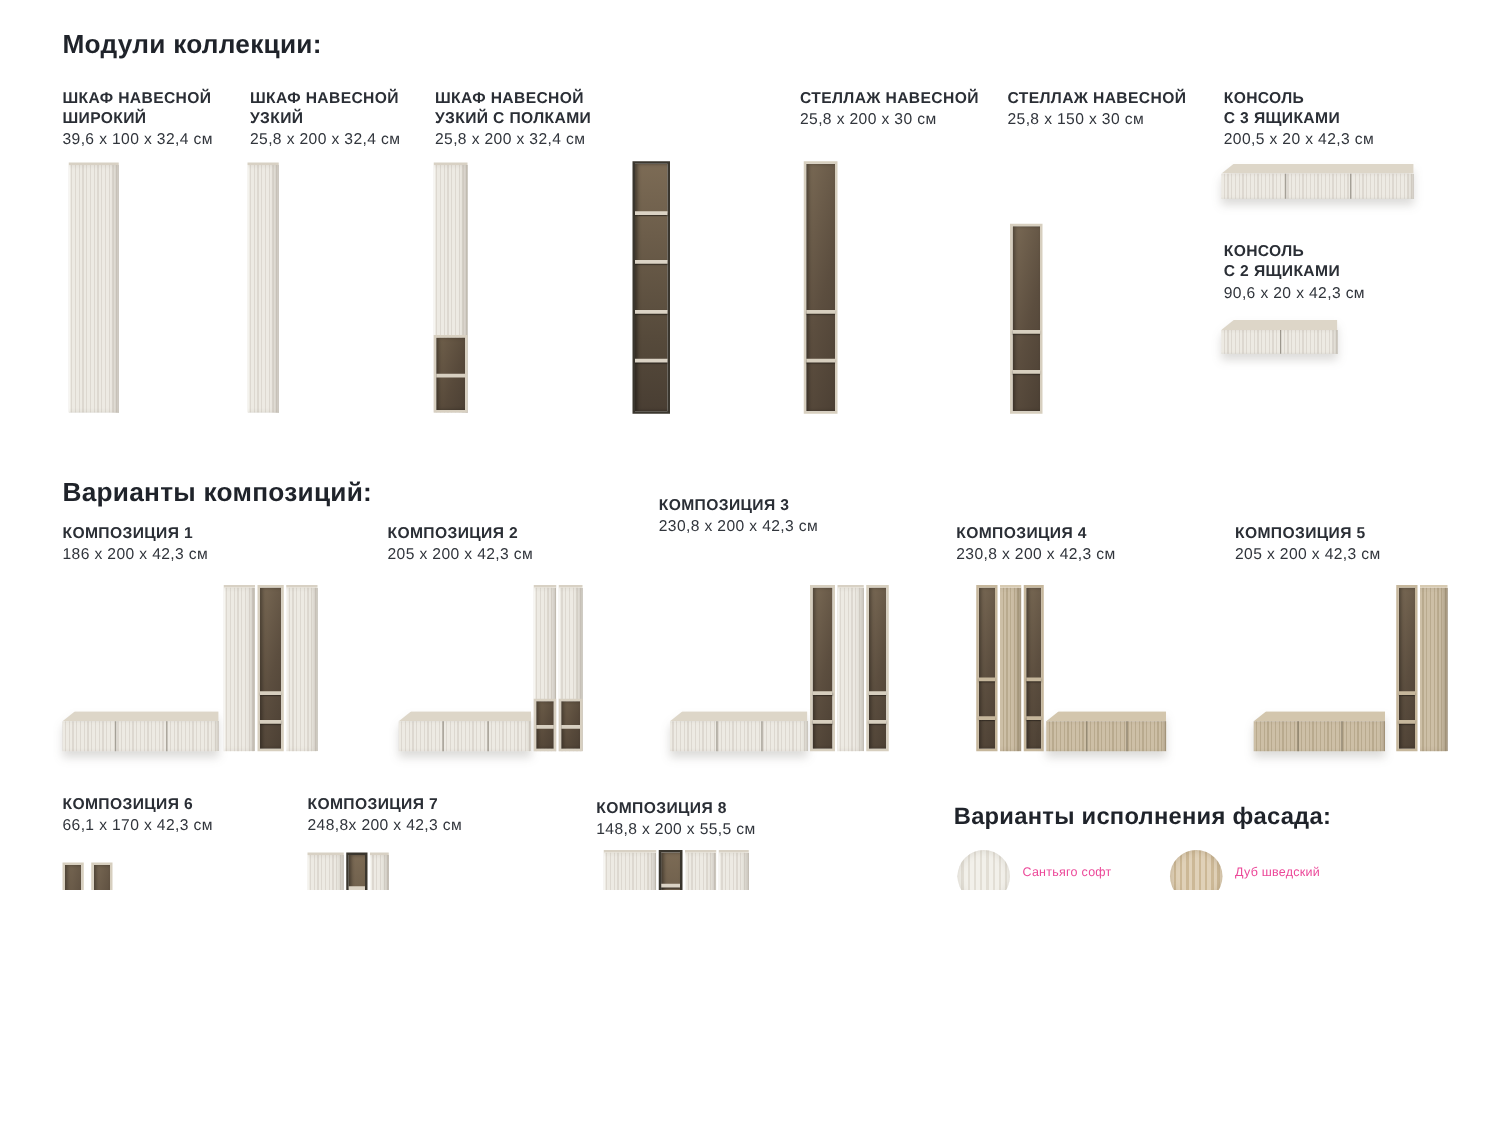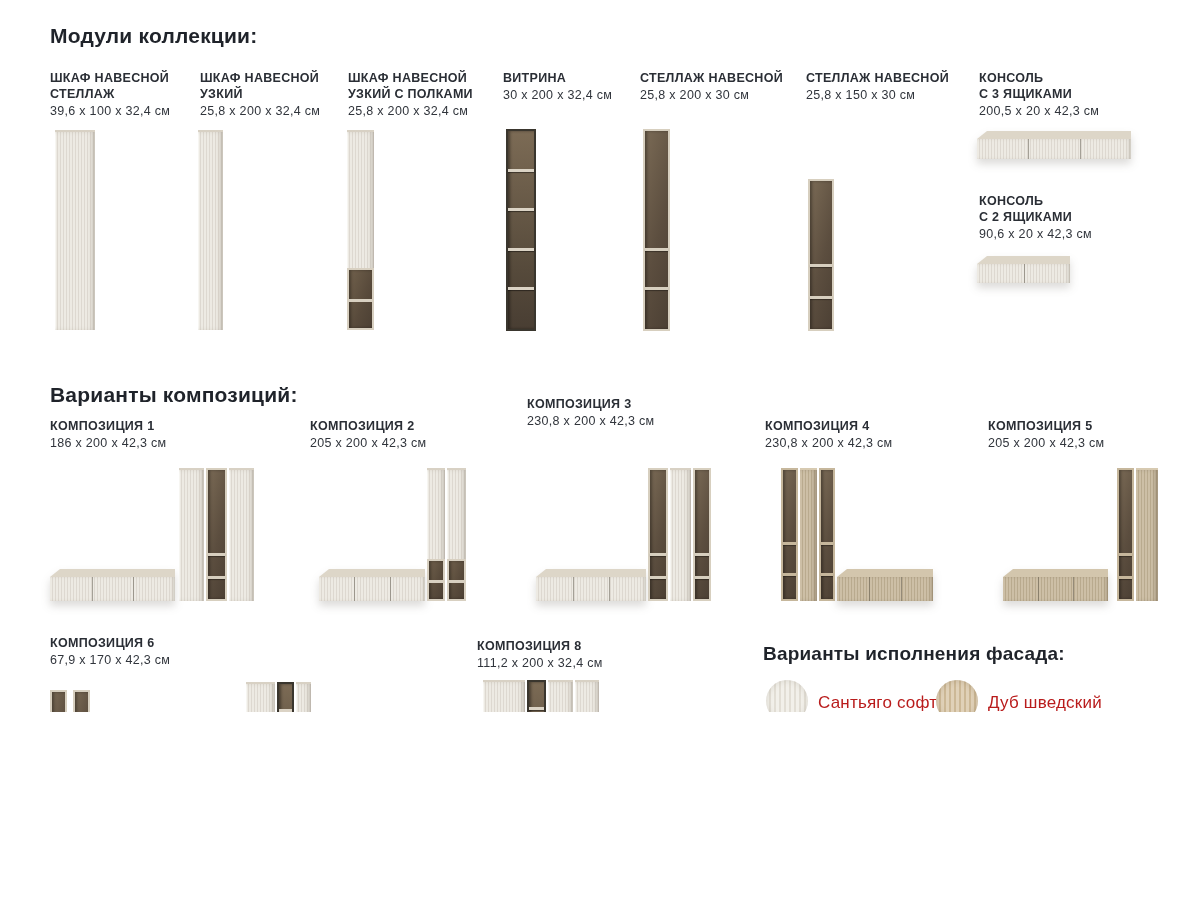--- a/index.html
+++ b/index.html
@@ -54,49 +54,44 @@
   .cfront{position:absolute;left:0;right:0;top:8px;bottom:0;border-top:1px solid #c9c2b4;}
   .cfront.tex-white{border-top:none;box-shadow:inset -3px 0 4px -2px rgba(115,105,90,.35);}
   .cfront.tex-oak{border-top:none;box-shadow:inset -3px 0 4px -2px rgba(90,75,55,.4);}
   .dv{position:absolute;top:0;bottom:0;width:1px;background:rgba(92,86,74,.5);}
 
   
   .swatch{position:absolute;width:42px;height:42px;border-radius:50%;}
   .sw-santiago{background:repeating-linear-gradient(90deg,#f2f0ea 0 3px,#e2ded5 3px 5px);box-shadow:inset 0 0 6px rgba(140,130,115,.25);}
   .sw-oak{background:repeating-linear-gradient(90deg,#e0d1b8 0 3px,#ccb896 3px 5px);box-shadow:inset 0 0 6px rgba(120,100,70,.3);}
   .sw-oak-body{background:repeating-linear-gradient(90deg,#dccbaf 0 4px,#d2c0a1 4px 7px);box-shadow:inset 0 0 6px rgba(120,100,70,.25);}
-  .swlabel{position:absolute;font-size:17px;font-weight:500;color:#b91c1c;letter-spacing:.2px;}
+  .swlabel{position:absolute;font-size:10px;font-weight:500;color:#ec4899;letter-spacing:.2px;}
 </style>
 </head>
 <body>
 
 <div id="canvas">
 
   <div class="abs h1" style="left:50px;top:24px">Модули коллекции:</div>
   <div class="abs h1" style="left:50px;top:383px">Варианты композиций:</div>
 
   <div class="mlabel" style="left:50px;top:70px">
     <div class="nm">ШКАФ НАВЕСНОЙ</div>
-    <div class="nm">СТЕЛЛАЖ</div>
+    <div class="nm">ШИРОКИЙ</div>
     <div class="dm">39,6 x 100 x 32,4 см</div>
   </div>
   <div class="mlabel" style="left:200px;top:70px">
     <div class="nm">ШКАФ НАВЕСНОЙ</div>
     <div class="nm">УЗКИЙ</div>
     <div class="dm">25,8 x 200 x 32,4 см</div>
   </div>
   <div class="mlabel" style="left:348px;top:70px;width:130px">
     <div class="nm">ШКАФ НАВЕСНОЙ</div>
     <div class="nm">УЗКИЙ С ПОЛКАМИ</div>
     <div class="dm">25,8 x 200 x 32,4 см</div>
-  </div>
-  <div class="mlabel" style="left:503px;top:70px">
-    <div class="nm">ВИТРИНА</div>
-    <div class="nm"></div>
-    <div class="dm">30 x 200 x 32,4 см</div>
   </div>
   <div class="mlabel" style="left:640px;top:70px">
     <div class="nm">СТЕЛЛАЖ НАВЕСНОЙ</div>
     <div class="nm"></div>
     <div class="dm">25,8 x 200 x 30 см</div>
   </div>
   <div class="mlabel" style="left:806px;top:70px">
     <div class="nm">СТЕЛЛАЖ НАВЕСНОЙ</div>
     <div class="nm"></div>
     <div class="dm">25,8 x 150 x 30 см</div>
@@ -252,25 +247,29 @@
     </div>
     <div class="unit open oakframe" style="left:1117px;top:468px;width:17px;height:133px">
       <i class="sh" style="top:64%"></i>
         <i class="sh" style="top:82%"></i>
     </div>
     <div class="unit tex-oak" style="left:1136px;top:468px;width:22px;height:133px"></div>
   </div>
 
   <div class="clabel" style="left:50px;top:635px">
     <div class="nm">КОМПОЗИЦИЯ 6</div>
-    <div class="dm">67,9 x 170 x 42,3 см</div>
+    <div class="dm">66,1 x 170 x 42,3 см</div>
+  </div>
+  <div class="clabel" style="left:246px;top:635px">
+    <div class="nm">КОМПОЗИЦИЯ 7</div>
+    <div class="dm">248,8x 200 x 42,3 см</div>
   </div>
   <div class="clabel" style="left:477px;top:638px">
     <div class="nm">КОМПОЗИЦИЯ 8</div>
-    <div class="dm">111,2 x 200 x 32,4 см</div>
+    <div class="dm">148,8 x 200 x 55,5 см</div>
   </div>
 
   <div>
     <div class="unit open" style="left:50px;top:690px;width:17px;height:97px">
       <i class="sh" style="top:56%"></i>
         <i class="sh" style="top:80%"></i>
     </div>
     <div class="unit open" style="left:73px;top:690px;width:17px;height:97px">
       <i class="sh" style="top:56%"></i>
         <i class="sh" style="top:80%"></i>

